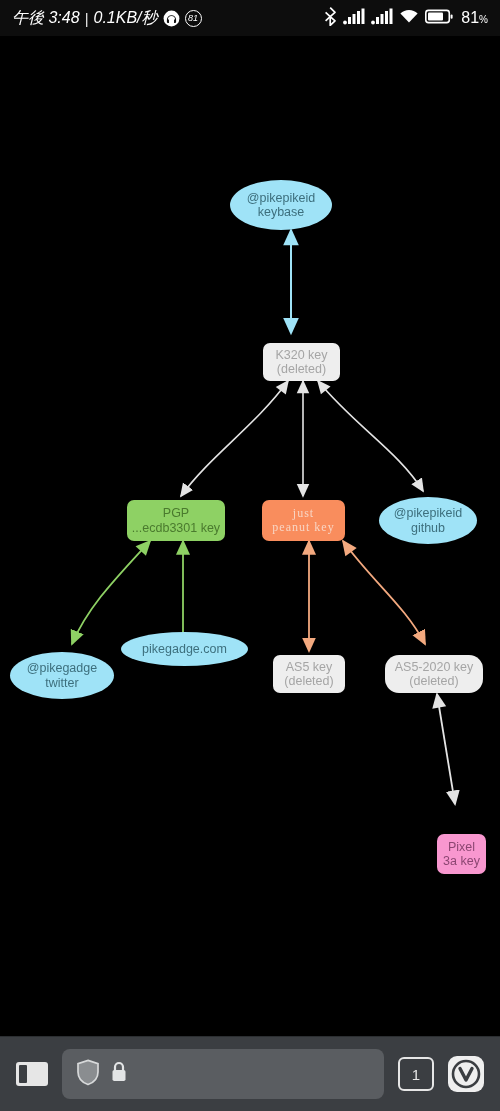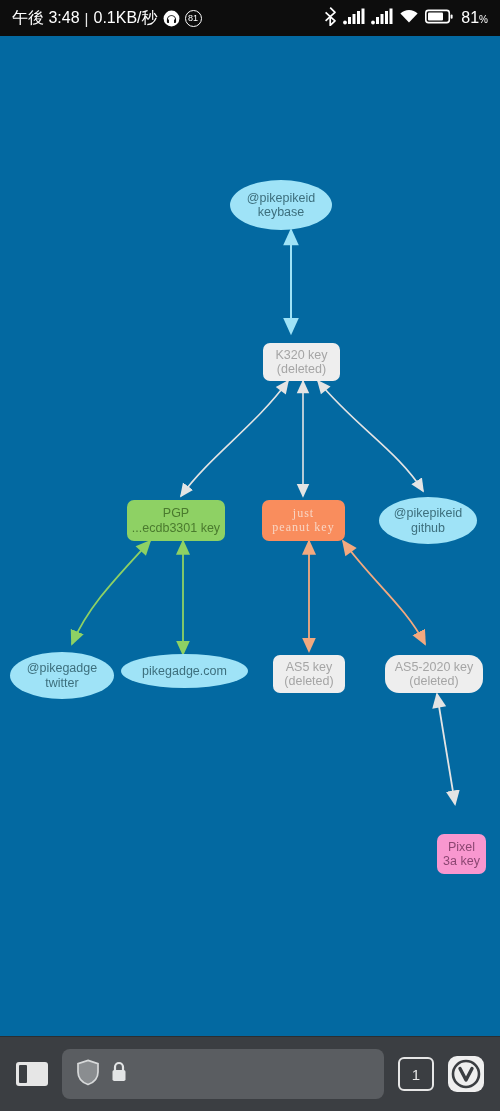--- a/index.html
+++ b/index.html
@@ -11,36 +11,36 @@
   }
   #app { position:relative; width:500px; height:1111px; background:#fff; }
 
   
   .statusbar {
     position:absolute; top:0; left:0; width:500px; height:36px;
     background:#0d0d0d; color:#ffffff;
     display:flex; align-items:center; justify-content:space-between;
     padding:0 12px;
   }
-  .sb-left { display:flex; align-items:center; gap:5px; font-size:16px; letter-spacing:0; }
+  .sb-left { display:flex; align-items:center; gap:5px; font-size:16px; letter-spacing:0;font-style:italic; }
   .sb-right { display:flex; align-items:center; gap:6px; }
   .sb-time { font-size:16px; }
   .sb-sep { font-size:15px; opacity:.9; }
   .sb-rate { font-size:16px; }
   .circ {
     display:inline-flex; align-items:center; justify-content:center;
     width:17px; height:17px; border-radius:50%;
     border:1.4px solid #fff; font-size:9px; line-height:1;
   }
   .headset { display:inline-block; width:17px; height:17px; position:relative; }
   .batt-pct { font-size:16px; margin-left:2px; }
   .batt-pct .pc { font-size:10px; vertical-align:baseline; }
 
   
-  .canvas { position:absolute; top:36px; left:0; width:500px; height:1000px; background:#0369a1; }
+  .canvas { position:absolute; top:36px; left:0; width:500px; height:1000px; background:#000000; }
   svg.edges { position:absolute; top:0; left:0; width:500px; height:1000px; }
 
   .node {
     position:absolute;
     display:flex; flex-direction:column; align-items:center; justify-content:center;
     text-align:center;
     font-size:12.5px; line-height:1.15;
     color:#4e4e4e;
     white-space:nowrap;
   }
@@ -218,21 +218,21 @@
     <div class="node ellipse n-blue" style="left:379px; top:461px; width:98px; height:47px;">
       <span>@pikepikeid</span>
       <span>github</span>
     </div>
 
     <div class="node ellipse n-blue" style="left:10px; top:616px; width:104px; height:47px;">
       <span>@pikegadge</span>
       <span>twitter</span>
     </div>
 
-    <div class="node ellipse n-blue" style="left:121px; top:618px; width:127px; height:34px;">
+    <div class="node ellipse n-blue" style="left:121px; top:596px; width:127px; height:34px;">
       <span>pikegadge.com</span>
     </div>
 
     <div class="node box n-gray" style="left:273px; top:619px; width:72px; height:38px;">
       <span>AS5 key</span>
       <span>(deleted)</span>
     </div>
 
     <div class="node box n-gray" style="left:385px; top:619px; width:98px; height:38px;border-radius:14px;">
       <span>AS5-2020 key</span>

